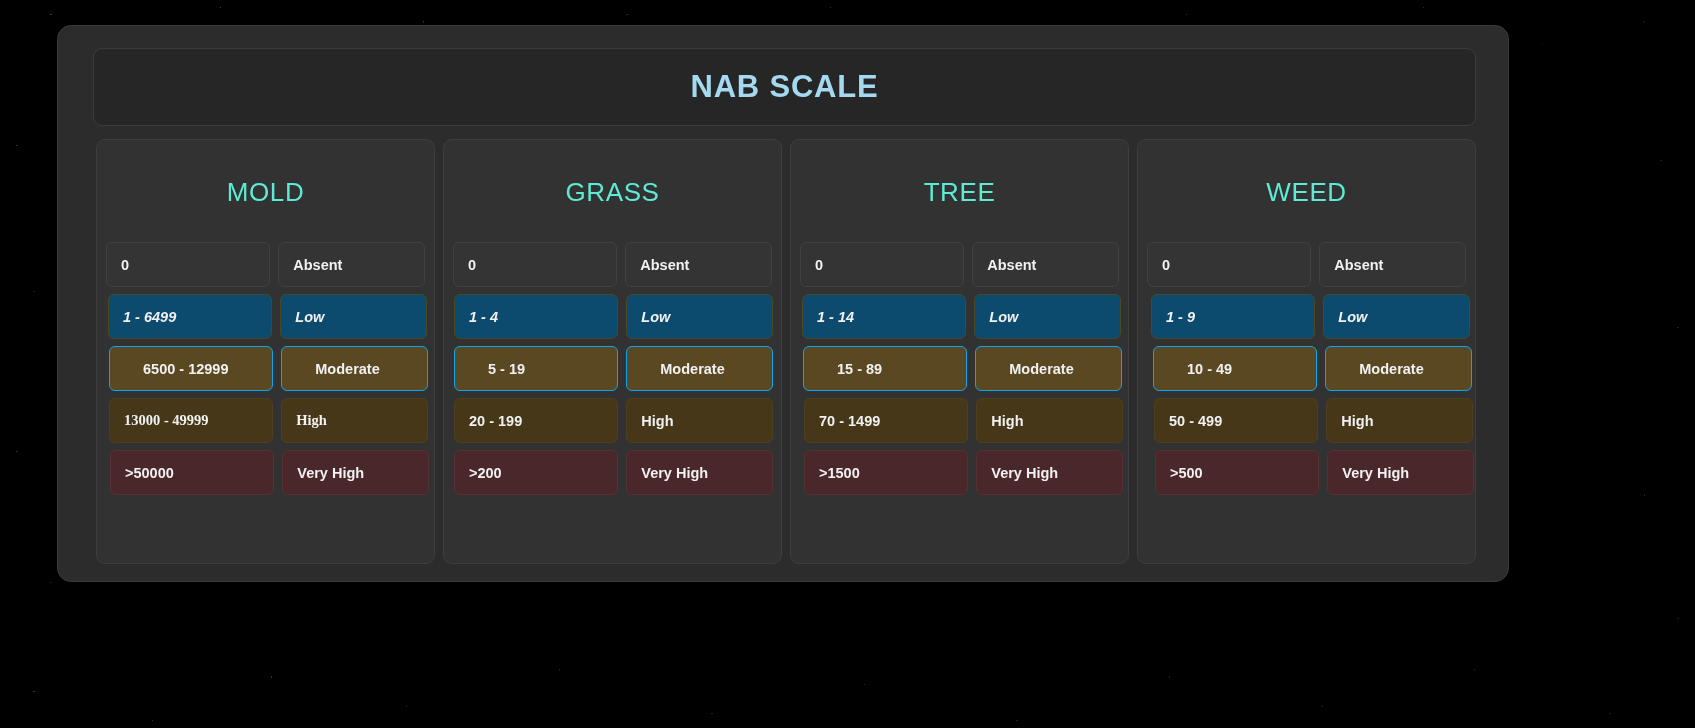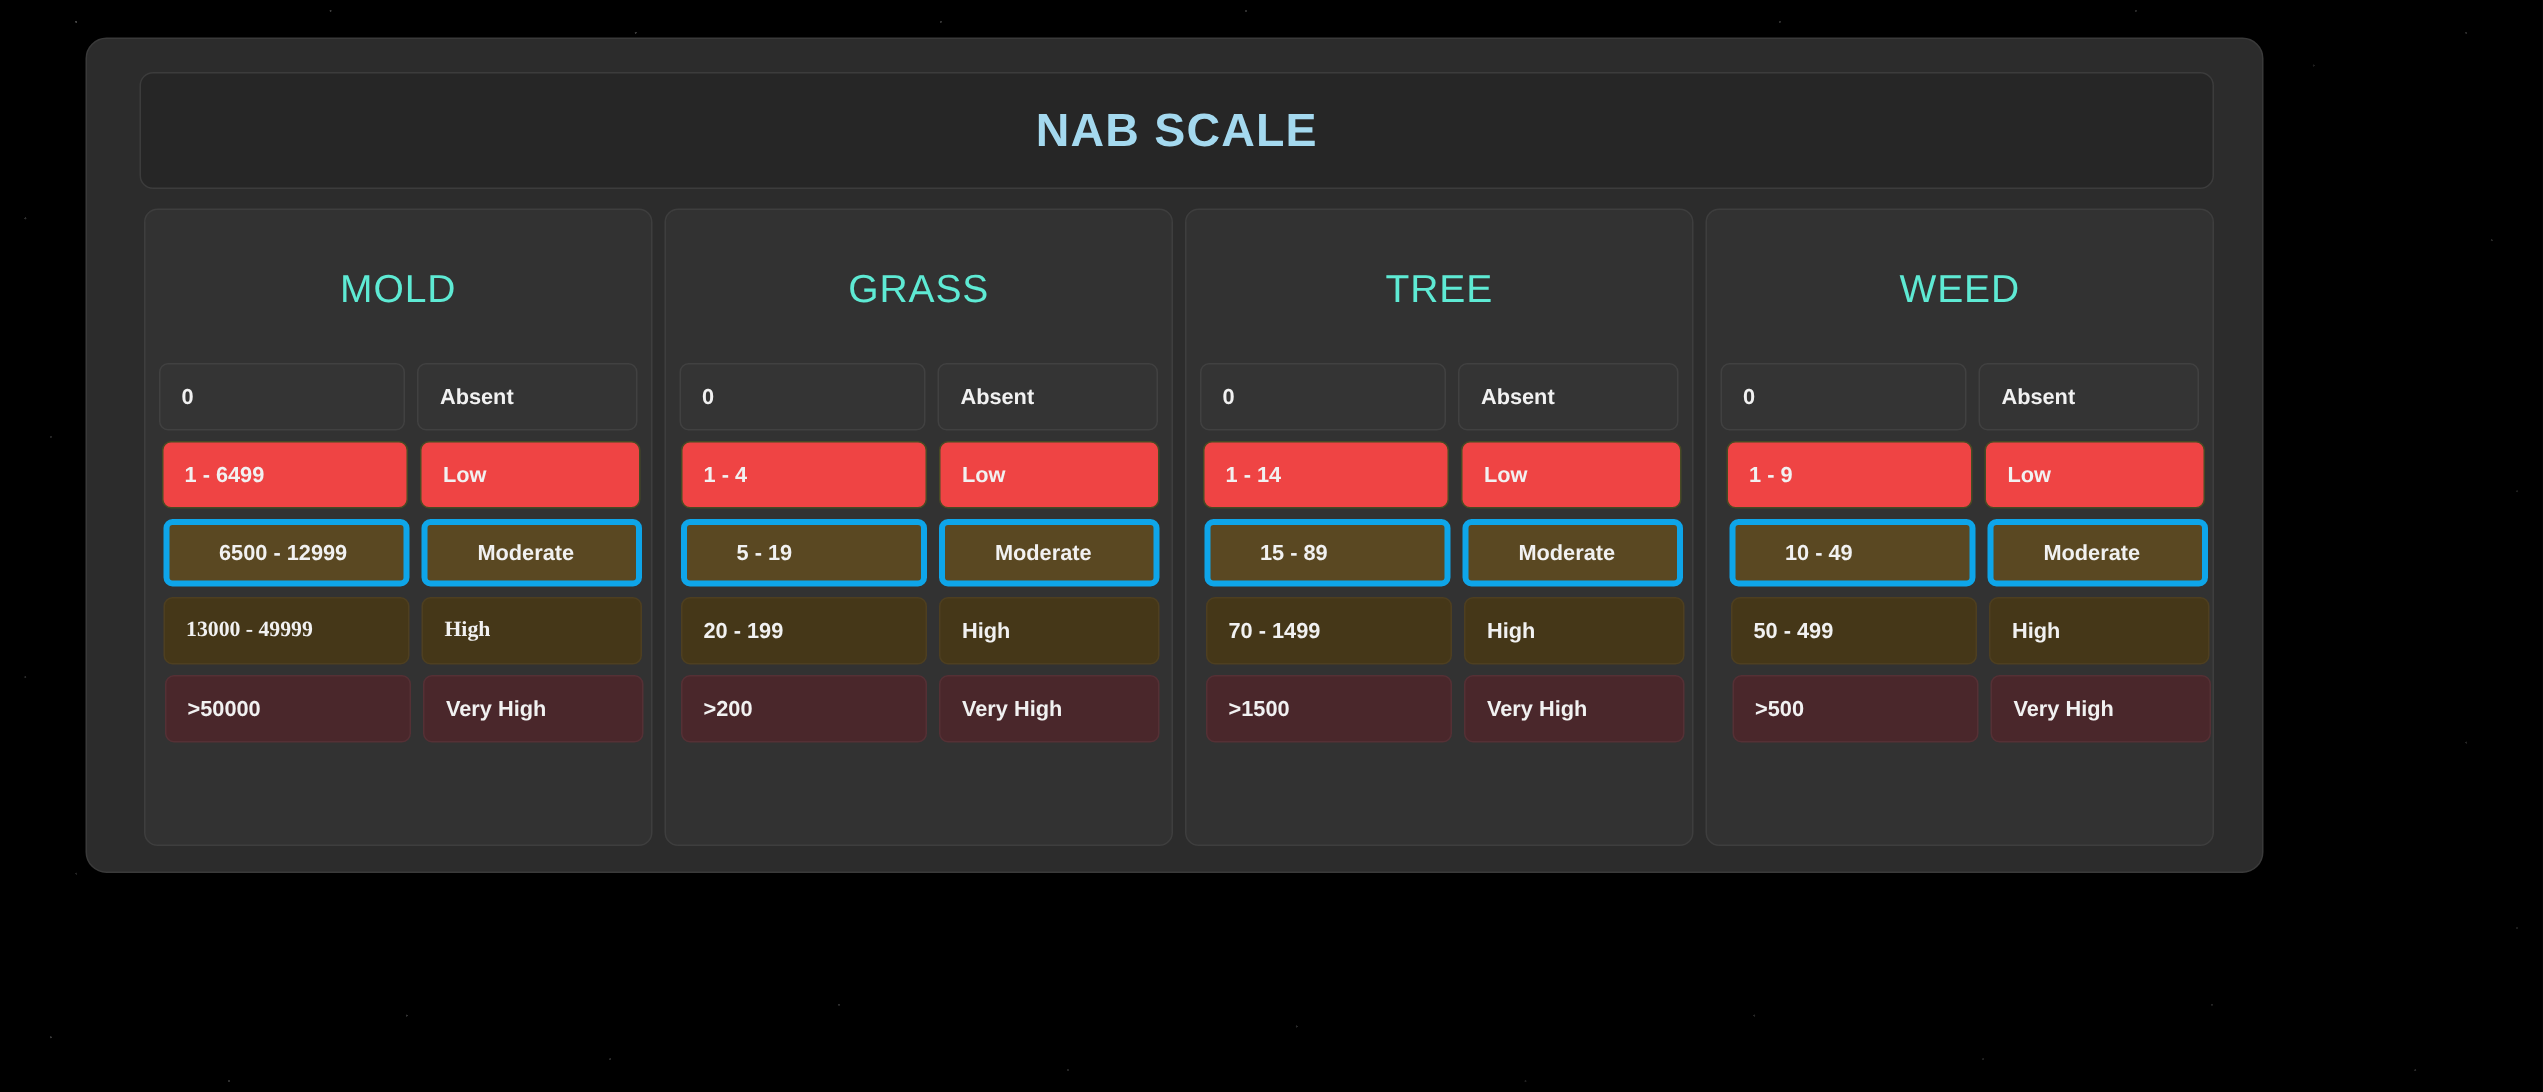--- a/index.html
+++ b/index.html
@@ -150,22 +150,22 @@
     font-weight: bold;
     white-space: nowrap;
     overflow: hidden;
   }
 
   .cell.range { flex: 0 0 51.5%; }
   .cell.label { flex: 1 1 auto; }
 
   
   .sev-absent    { background: #343434; border: 1px solid #414141; }
-  .sev-low       { background: #ef4444; border: 1px solid #474a24; }
-  .sev-moderate  { background: #5a4822; border: 4px solid #0ea5e9; padding-left: 33px; }
+  .sev-low       { background: #0c4a6e; border: 1px solid #474a24; font-style: italic; }
+  .sev-moderate  { background: #5a4822; border: 1px solid #0ea5e9; padding-left: 33px; }
   .sev-high      { background: #453718; border: 1px solid #4e3f20; }
   .sev-veryhigh  { background: #4a272b; border: 1px solid #553035; }
 
   
   .scale-column[data-col="0"] .scale-row[data-row="1"] { margin-left: 2px; margin-right: -2px; }
   .scale-column[data-col="0"] .scale-row[data-row="2"] { margin-left: 3px; margin-right: -3px; }
   .scale-column[data-col="0"] .scale-row[data-row="3"] { margin-left: 3px; margin-right: -3px; font-family: Liberation Serif, serif; }
   .scale-column[data-col="0"] .scale-row[data-row="4"] { margin-left: 4px; margin-right: -4px; }
 
   .scale-column[data-col="1"] .scale-row[data-row="1"] { margin-left: 1px; margin-right: -1px; }

